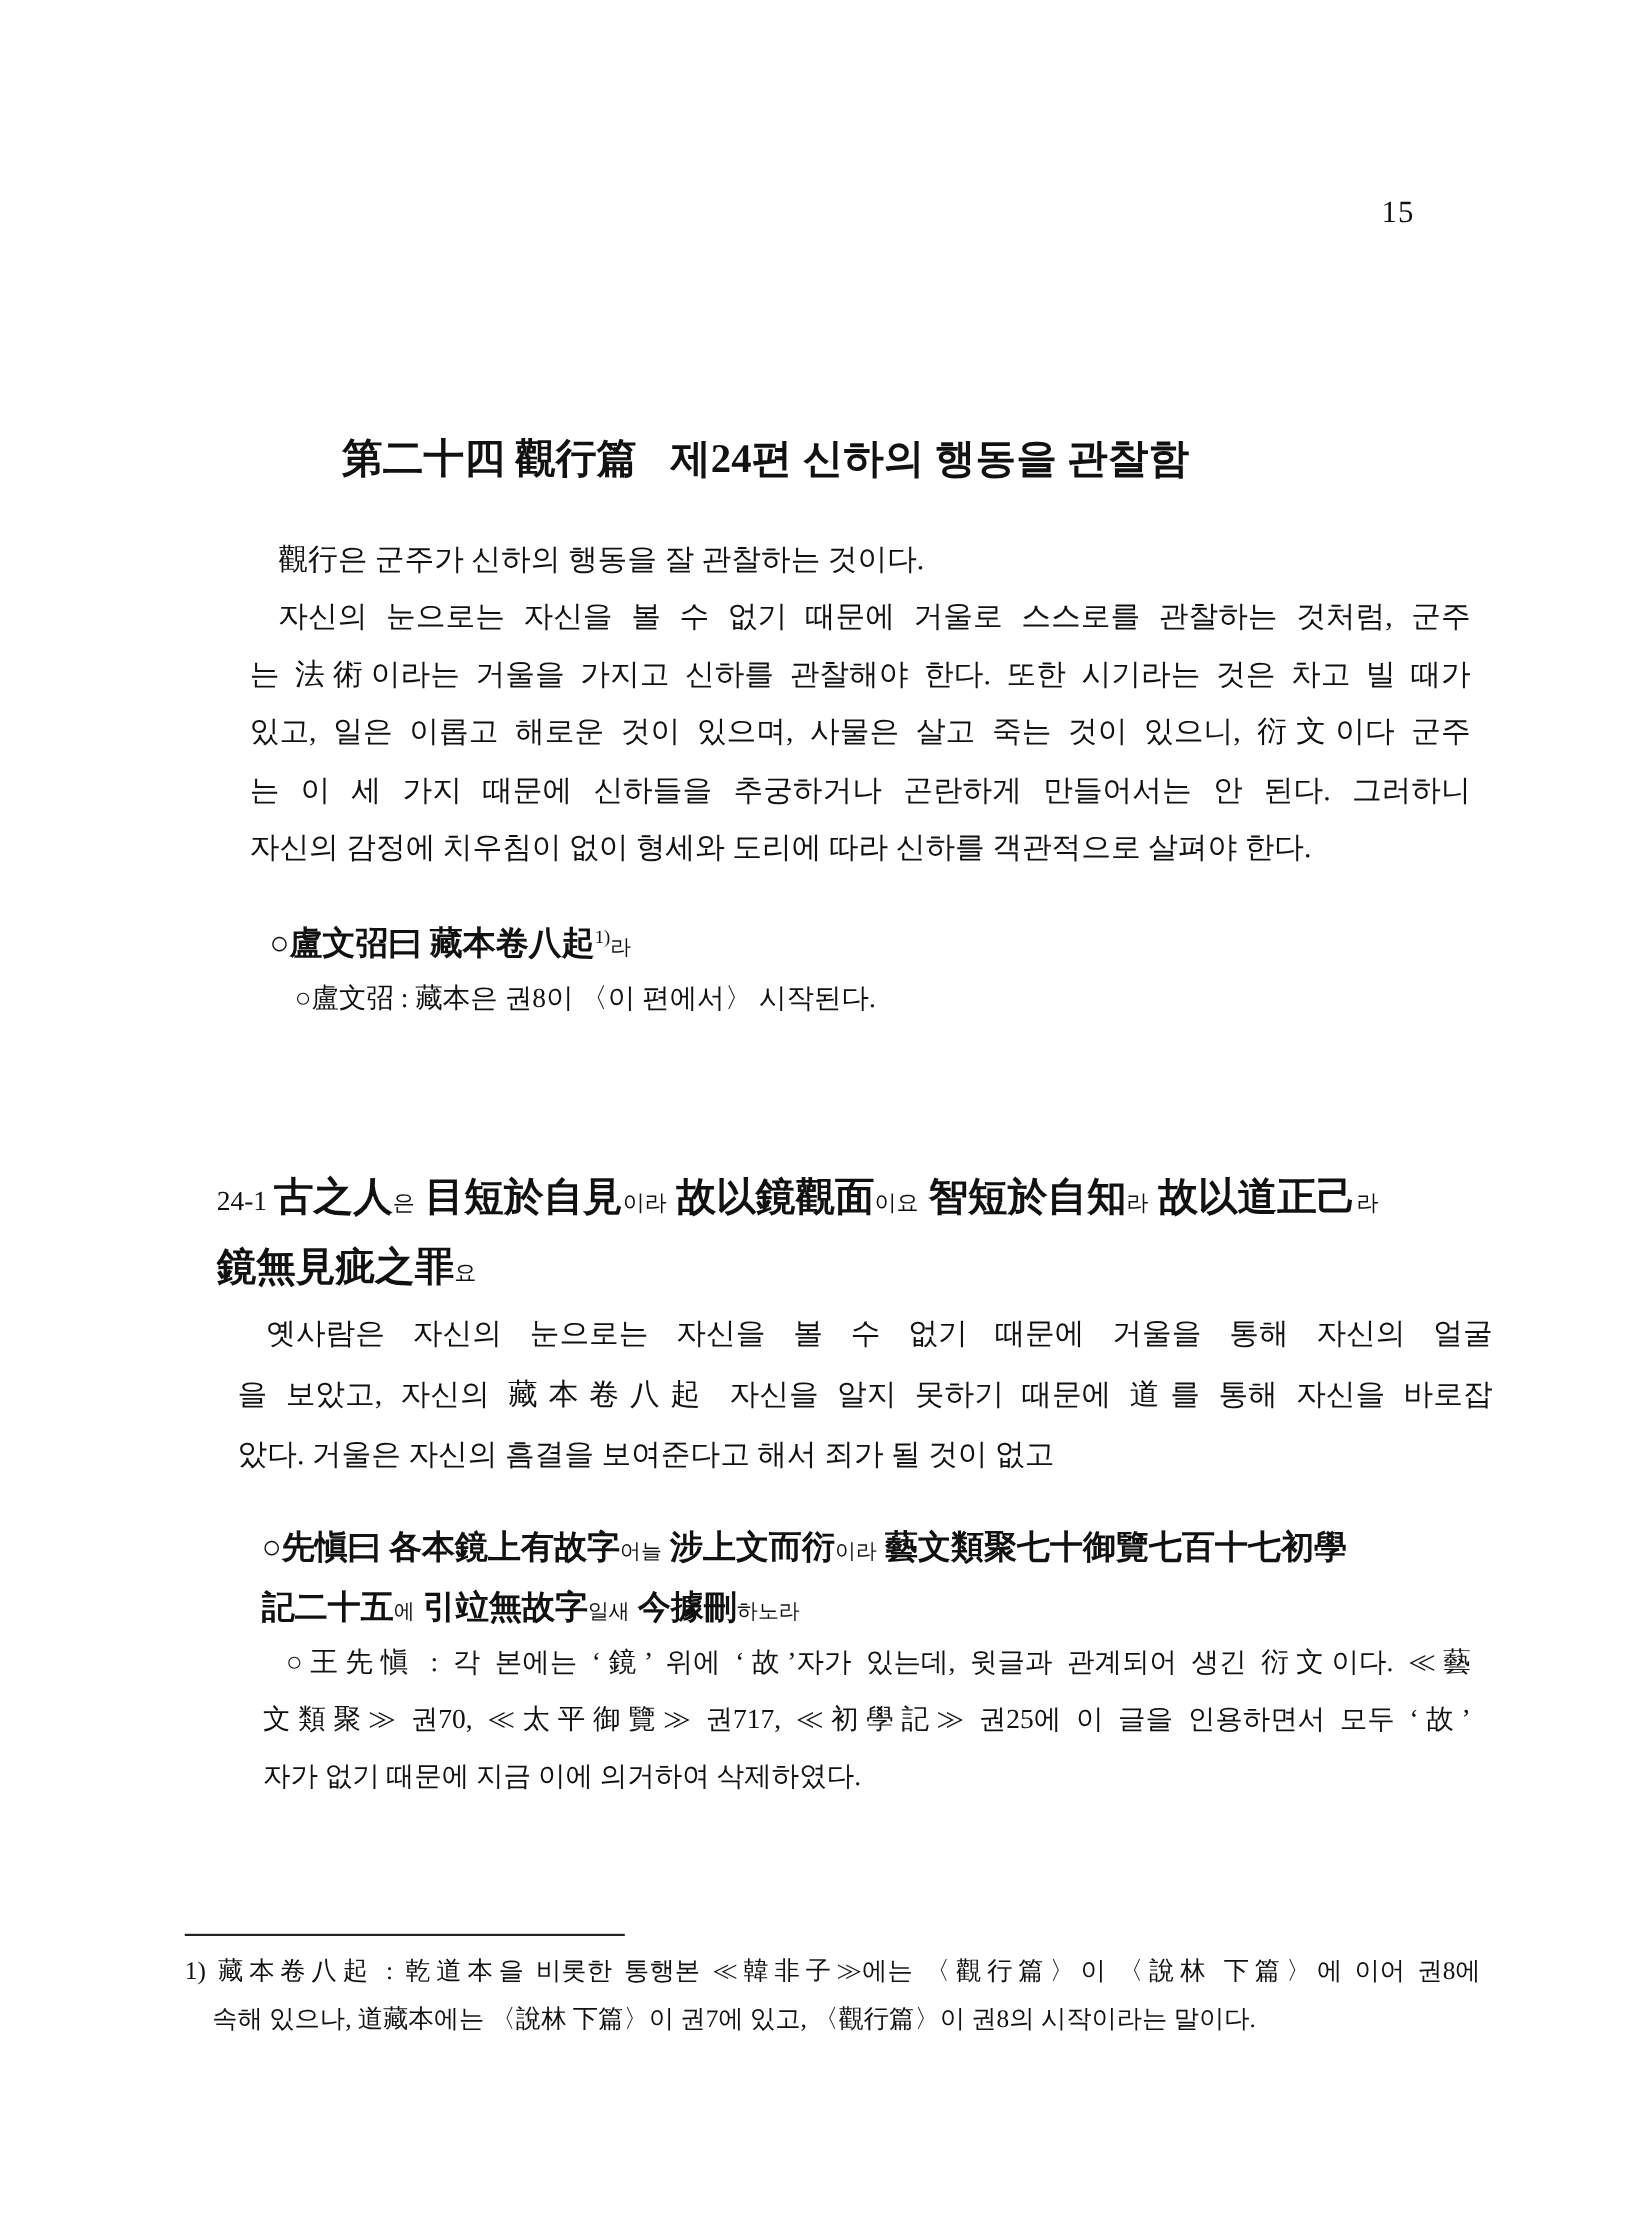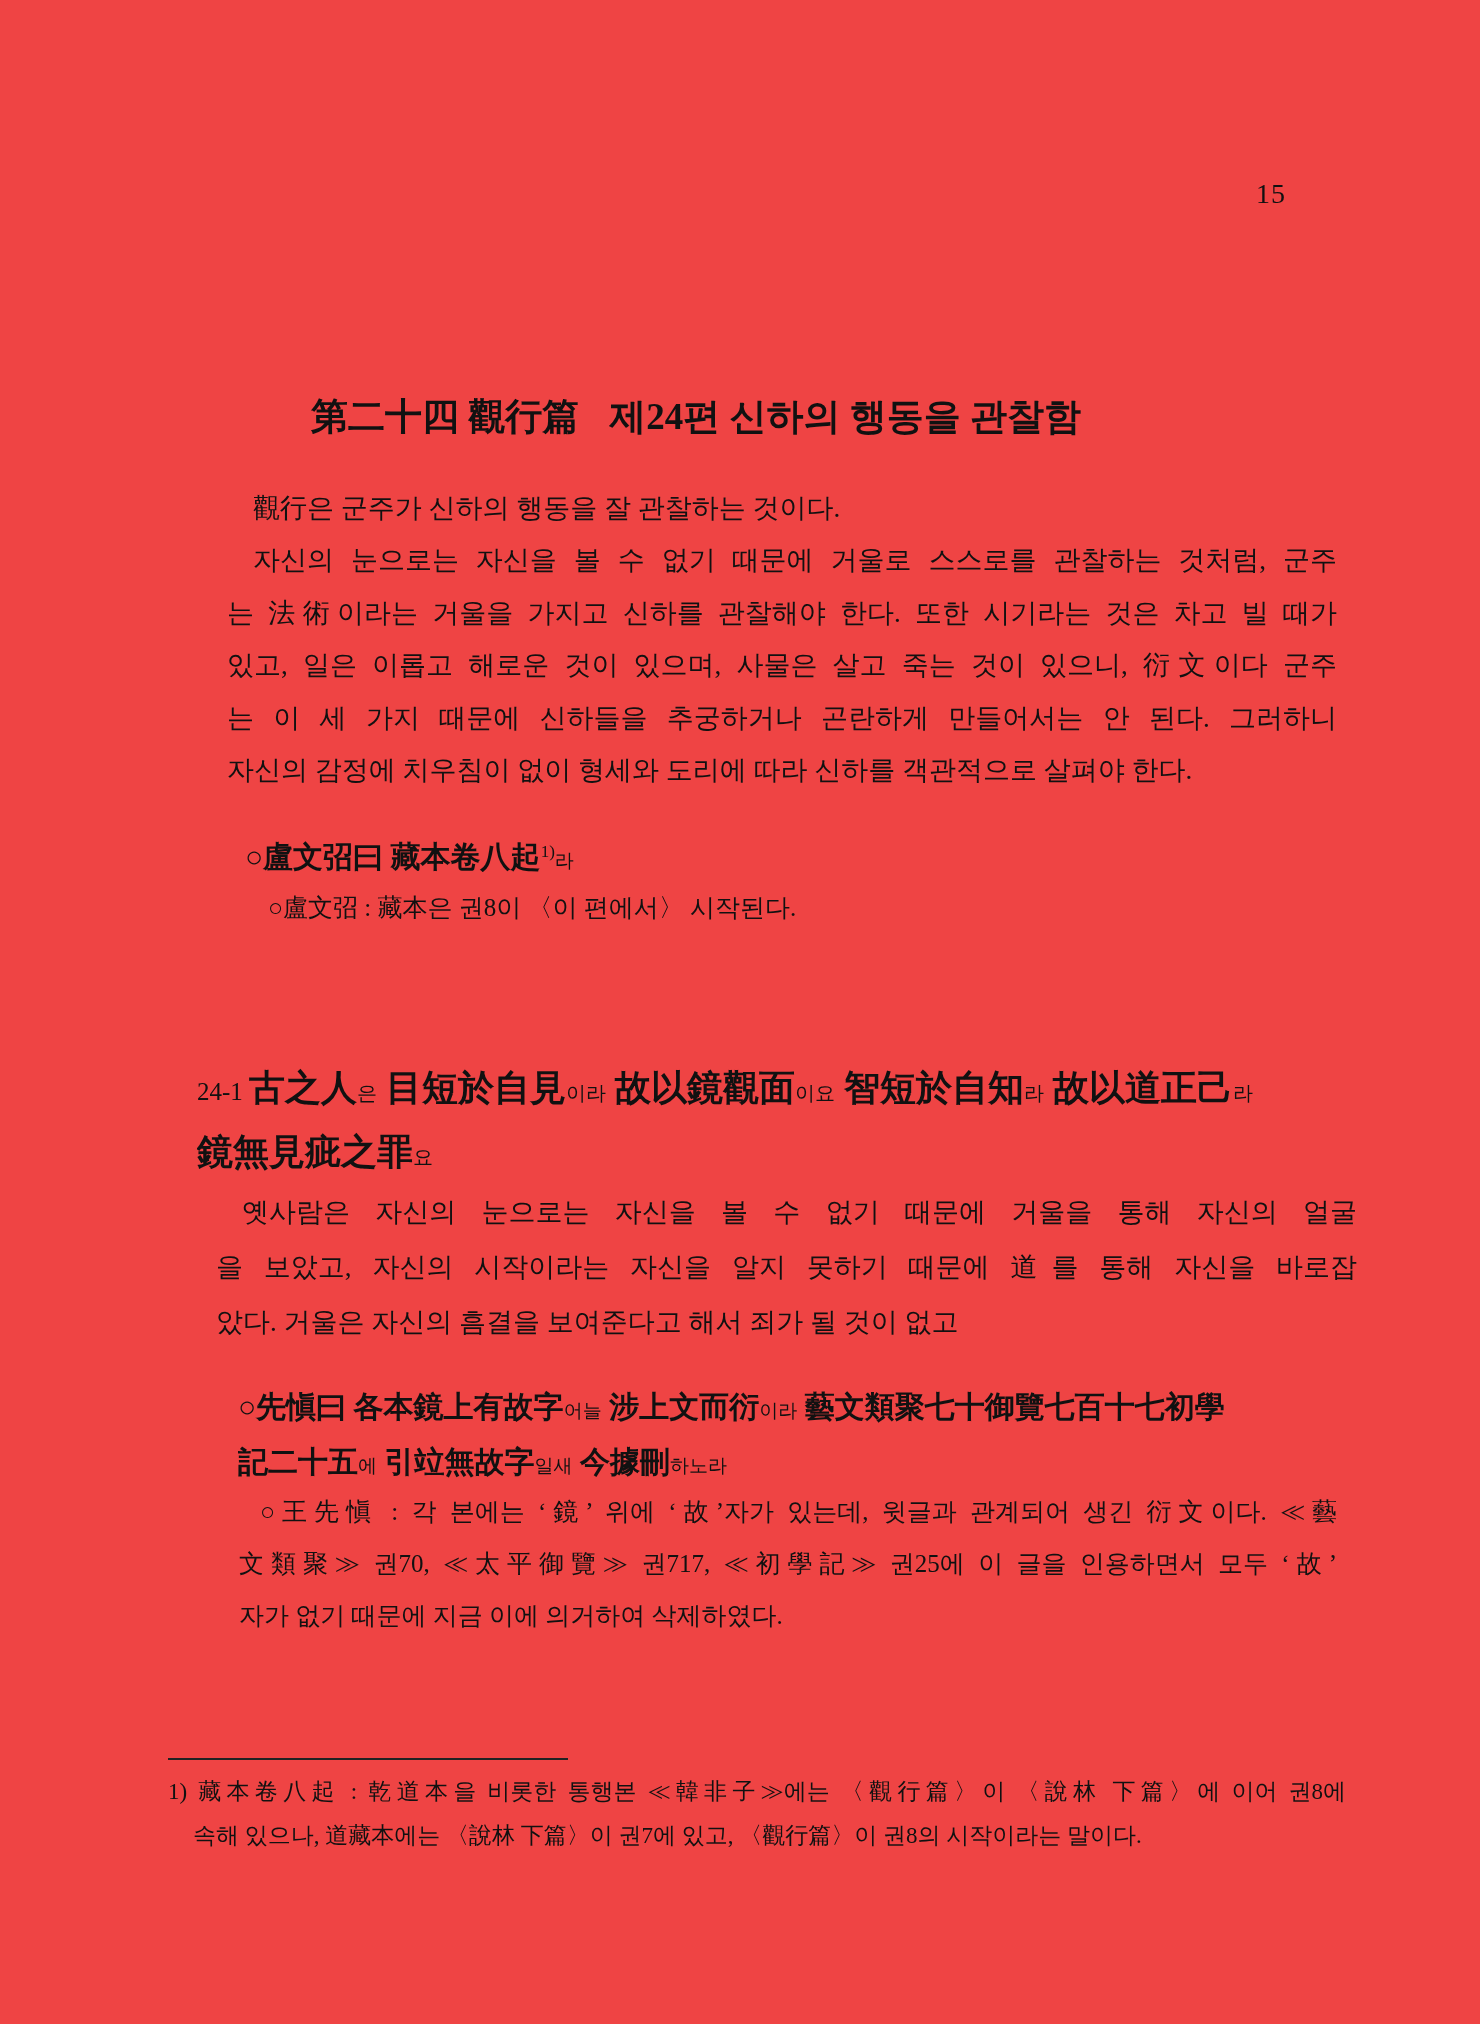--- a/index.html
+++ b/index.html
@@ -1,20 +1,20 @@
 <!DOCTYPE html>
 <html><head>
 <meta charset="utf-8">
 <style>
   html,body { margin:0; padding:0; background:#e8e8e8; }
   .page {
     position:relative;
     width:1480px; height:2024px;
     margin:0 auto;
-    background:#ef4444;
+    background:#ffffff;
     color:#111;
     font-family:"Liberation Serif","DejaVu Serif",serif;
     overflow:hidden;
   }
   .pageno {
     position:absolute; left:1256px; top:178px;
     font-size:28px; letter-spacing:1px;
   }
   .title {
     position:absolute; left:311px; top:392px;
@@ -96,21 +96,21 @@
     <div class="line">○盧文弨 : 藏本은 권8이 〈이 편에서〉 시작된다.</div>
   </div>
 
   <div class="cmt heading">
     <div class="hline"><span class="seg-n">24-1 </span><span class="seg-h">古之人</span><span class="seg-k">은</span><span class="seg-h"> 目短於自見</span><span class="seg-k">이라</span><span class="seg-h"> 故以鏡觀面</span><span class="seg-k">이요</span><span class="seg-h"> 智短於自知</span><span class="seg-k">라</span><span class="seg-h"> 故以道正己</span><span class="seg-k">라</span></div>
     <div class="hline"><span class="seg-h">鏡無見疵之罪</span><span class="seg-k">요</span></div>
   </div>
 
   <div class="translation">
     <div class="line indent just">옛사람은 자신의 눈으로는 자신을 볼 수 없기 때문에 거울을 통해 자신의 얼굴</div>
-    <div class="line just">을 보았고, 자신의 시작이라는 자신을 알지 못하기 때문에 道를 통해 자신을 바로잡</div>
+    <div class="line just">을 보았고, 자신의 藏本卷八起 자신을 알지 못하기 때문에 道를 통해 자신을 바로잡</div>
     <div class="line">았다. 거울은 자신의 흠결을 보여준다고 해서 죄가 될 것이 없고</div>
   </div>
 
   <div class="cmt xs">
     <div class="cline"><span class="seg-h">○先愼曰 各本鏡上有故字</span><span class="seg-k">어늘</span><span class="seg-h"> 涉上文而衍</span><span class="seg-k">이라</span><span class="seg-h"> 藝文類聚七十御覽七百十七初學</span></div>
     <div class="cline"><span class="seg-h">記二十五</span><span class="seg-k">에</span><span class="seg-h"> 引竝無故字</span><span class="seg-k">일새</span><span class="seg-h"> 今據刪</span><span class="seg-k">하노라</span></div>
   </div>
 
   <div class="ws">
     <div class="line indent just">○王先愼 : 각 본에는 ‘鏡’ 위에 ‘故’자가 있는데, 윗글과 관계되어 생긴 衍文이다. ≪藝</div>

